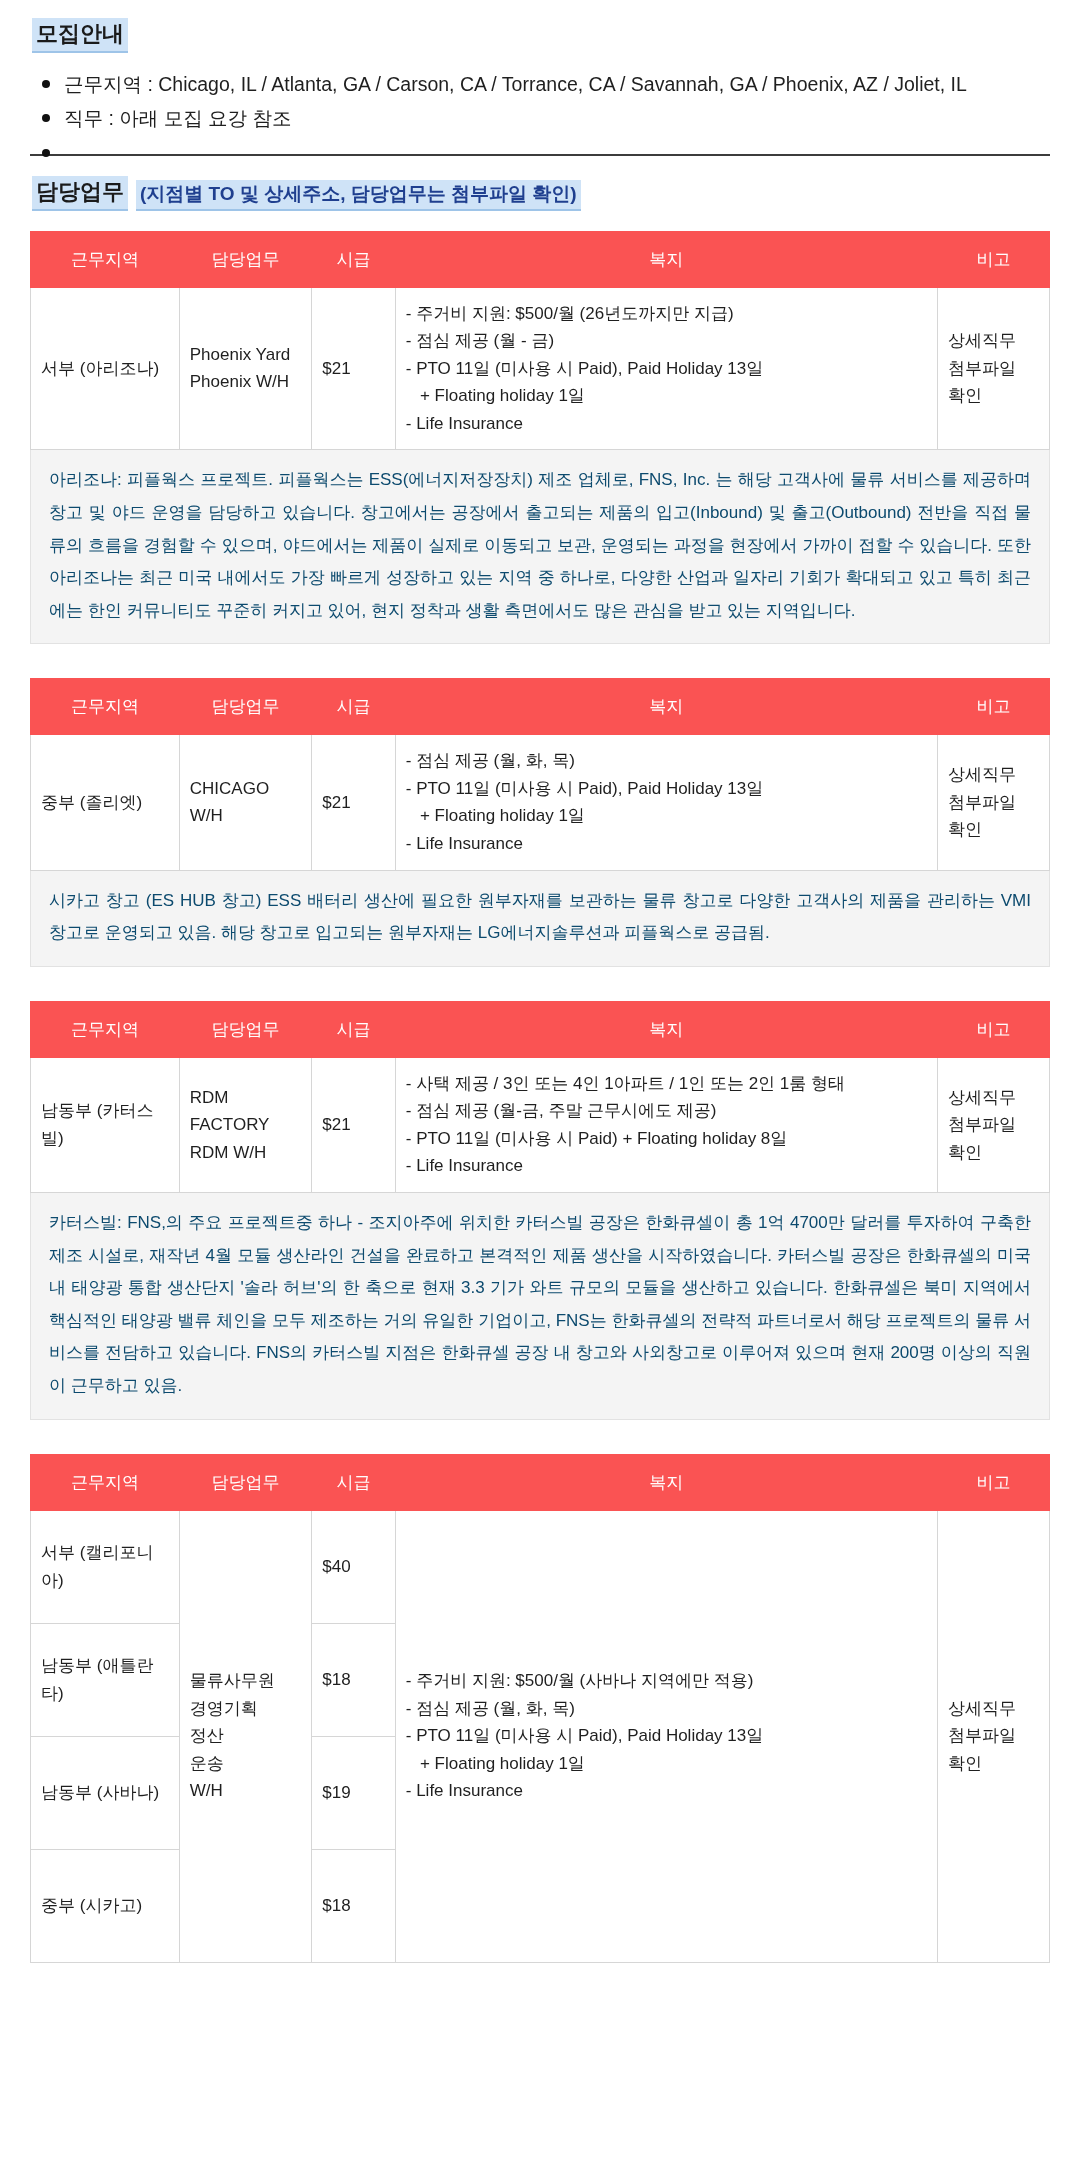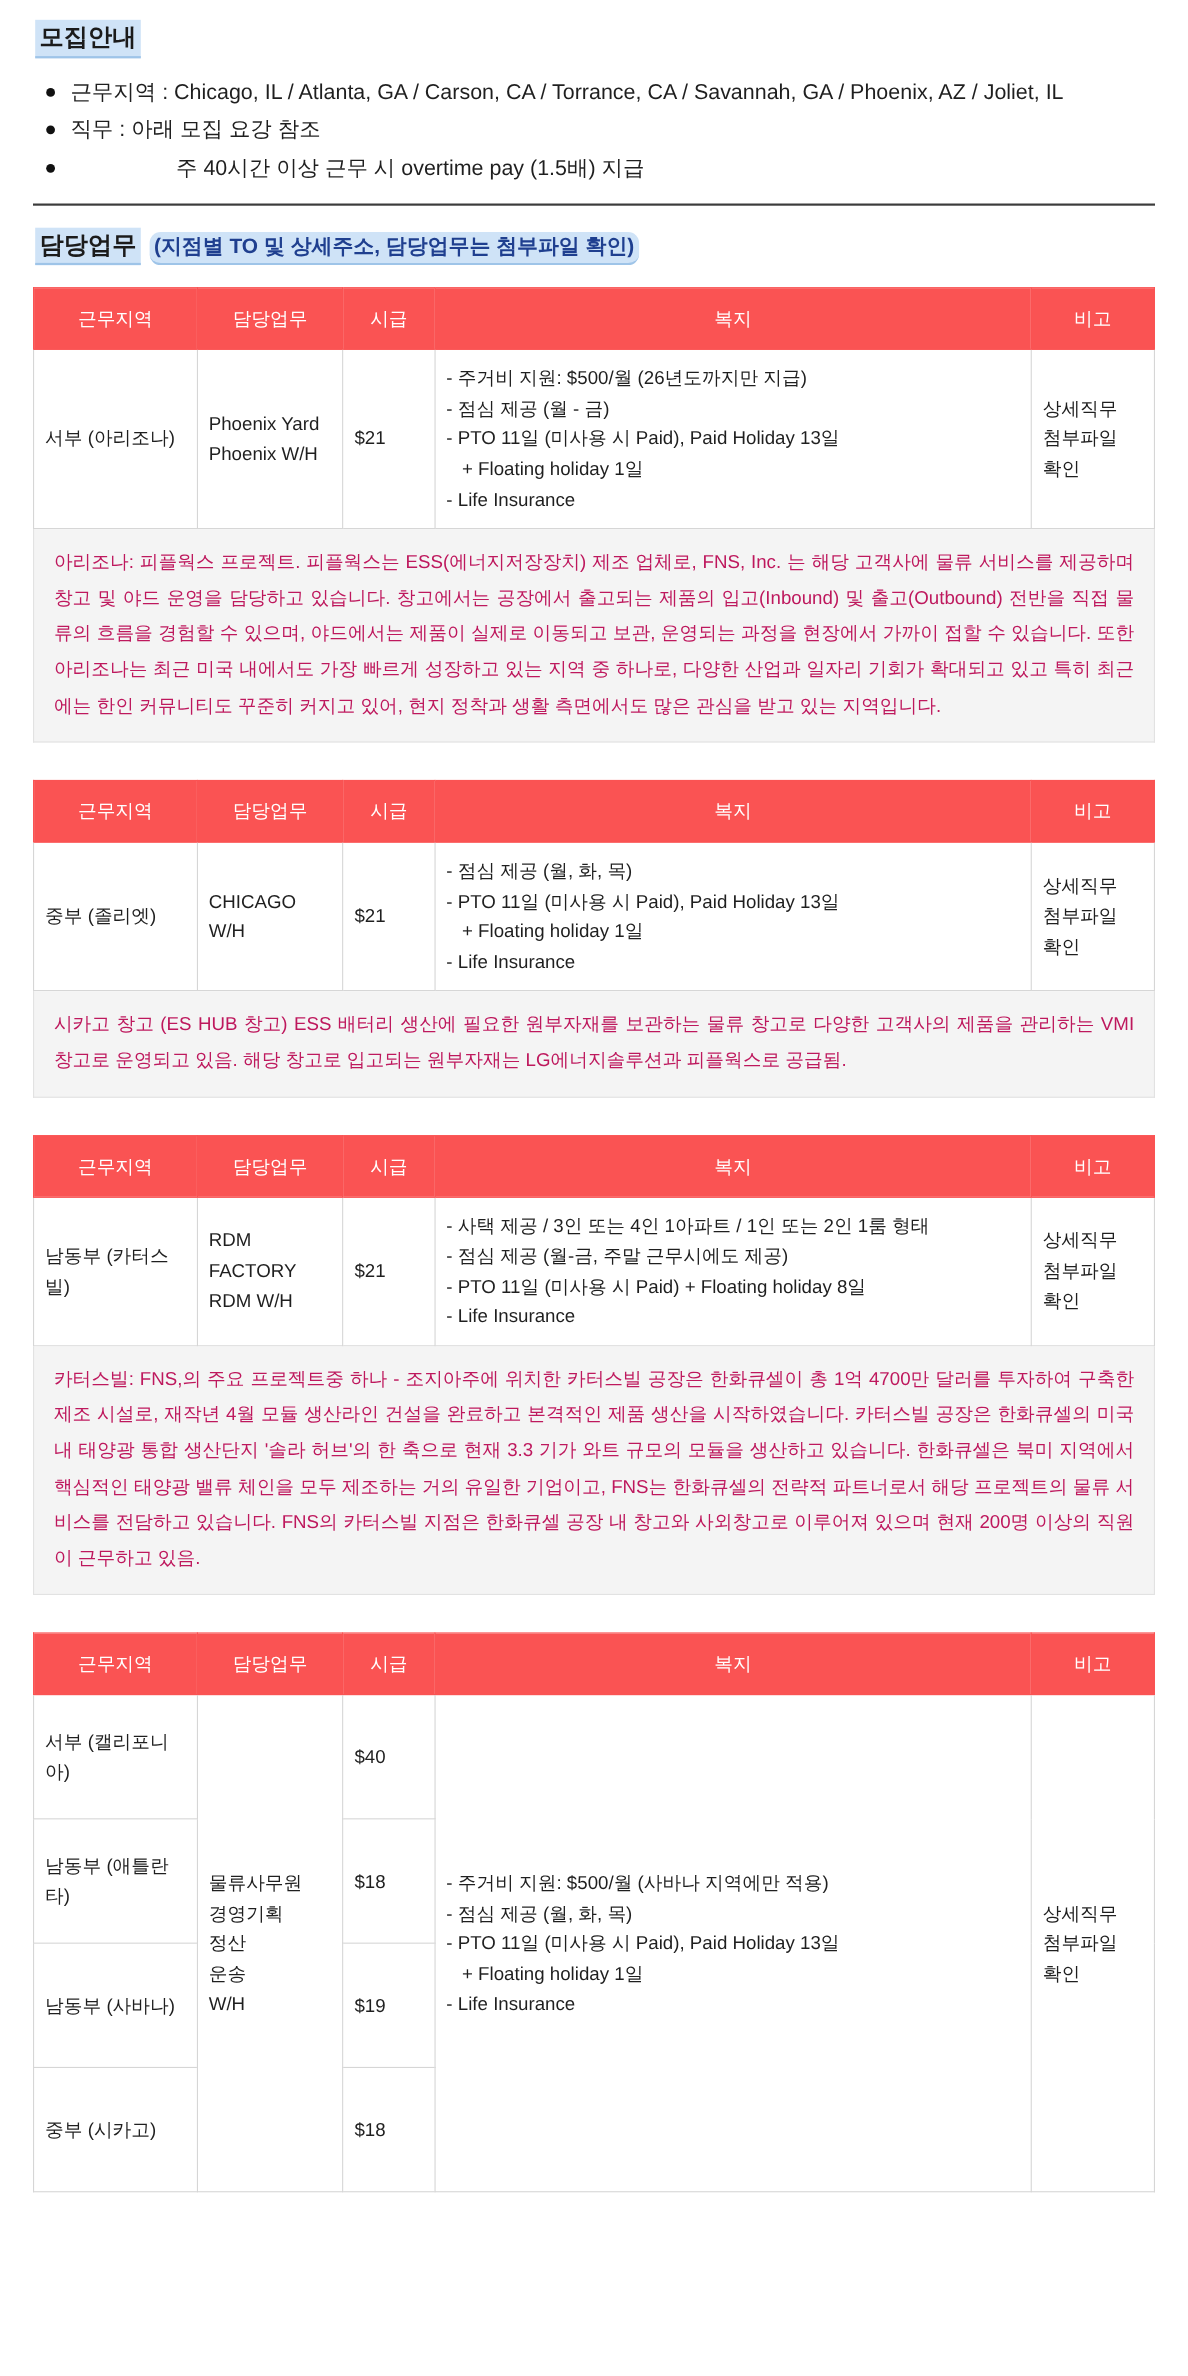--- a/index.html
+++ b/index.html
@@ -74,21 +74,20 @@
     gap: 8px;
   }
   .title-row2 .sub-note {
     font-size: 19px;
     font-weight: bold;
     color: #1f3f8f;
     background: #cfe3f7;
     padding: 2px 4px 3px 4px;
     border-bottom: 2px solid #9ec4e8;
     line-height: 1.25;
-    border-radius: 10px;
   }
 
   
   table.jobs {
     width: 100%;
     border-collapse: collapse;
     table-layout: fixed;
     margin-bottom: 0;
     border-radius: 19px;
   }
@@ -115,21 +114,21 @@
     padding-left: 18px;
   }
   td.benefits .ln { display: block; white-space: pre; }
 
   .desc {
     background: #f4f4f4;
     border: 1px solid #e2e2e2;
     border-top: none;
     font-size: 17px;
     line-height: 1.92;
-    color: #be185d;
+    color: #0c4a6e;
     padding: 14px 18px 16px 18px;
     text-align: justify;
   }
   .gap { height: 34px; }
 
   .col-region  { width: 14.6%; }
   .col-duty    { width: 13.0%; }
   .col-wage    { width: 8.2%;  }
   .col-benefit { width: 53.2%; }
   .col-note    { width: 11.0%; }
@@ -140,21 +139,20 @@
 <div class="page">
 
   <div class="title-row">
     <span class="section-title">모집안내</span>
   </div>
 
   <ul class="bullets">
     <li><span>근무지역 : Chicago, IL /  Atlanta, GA / Carson, CA / Torrance, CA / Savannah, GA  / Phoenix, AZ /  Joliet, IL</span></li>
     <li><span>직무 : 아래 모집 요강 참조</span></li>
     <li>
-      <span class="sub">주 40시간 이상 근무 시 overtime pay (1.5배) 지급</span>
     </li>
   </ul>
 
   <hr class="rule">
 
   <div class="title-row2">
     <span class="section-title">담당업무</span>
     <span class="sub-note">(지점별 TO 및 상세주소, 담당업무는 첨부파일 확인)</span>
   </div>
 

